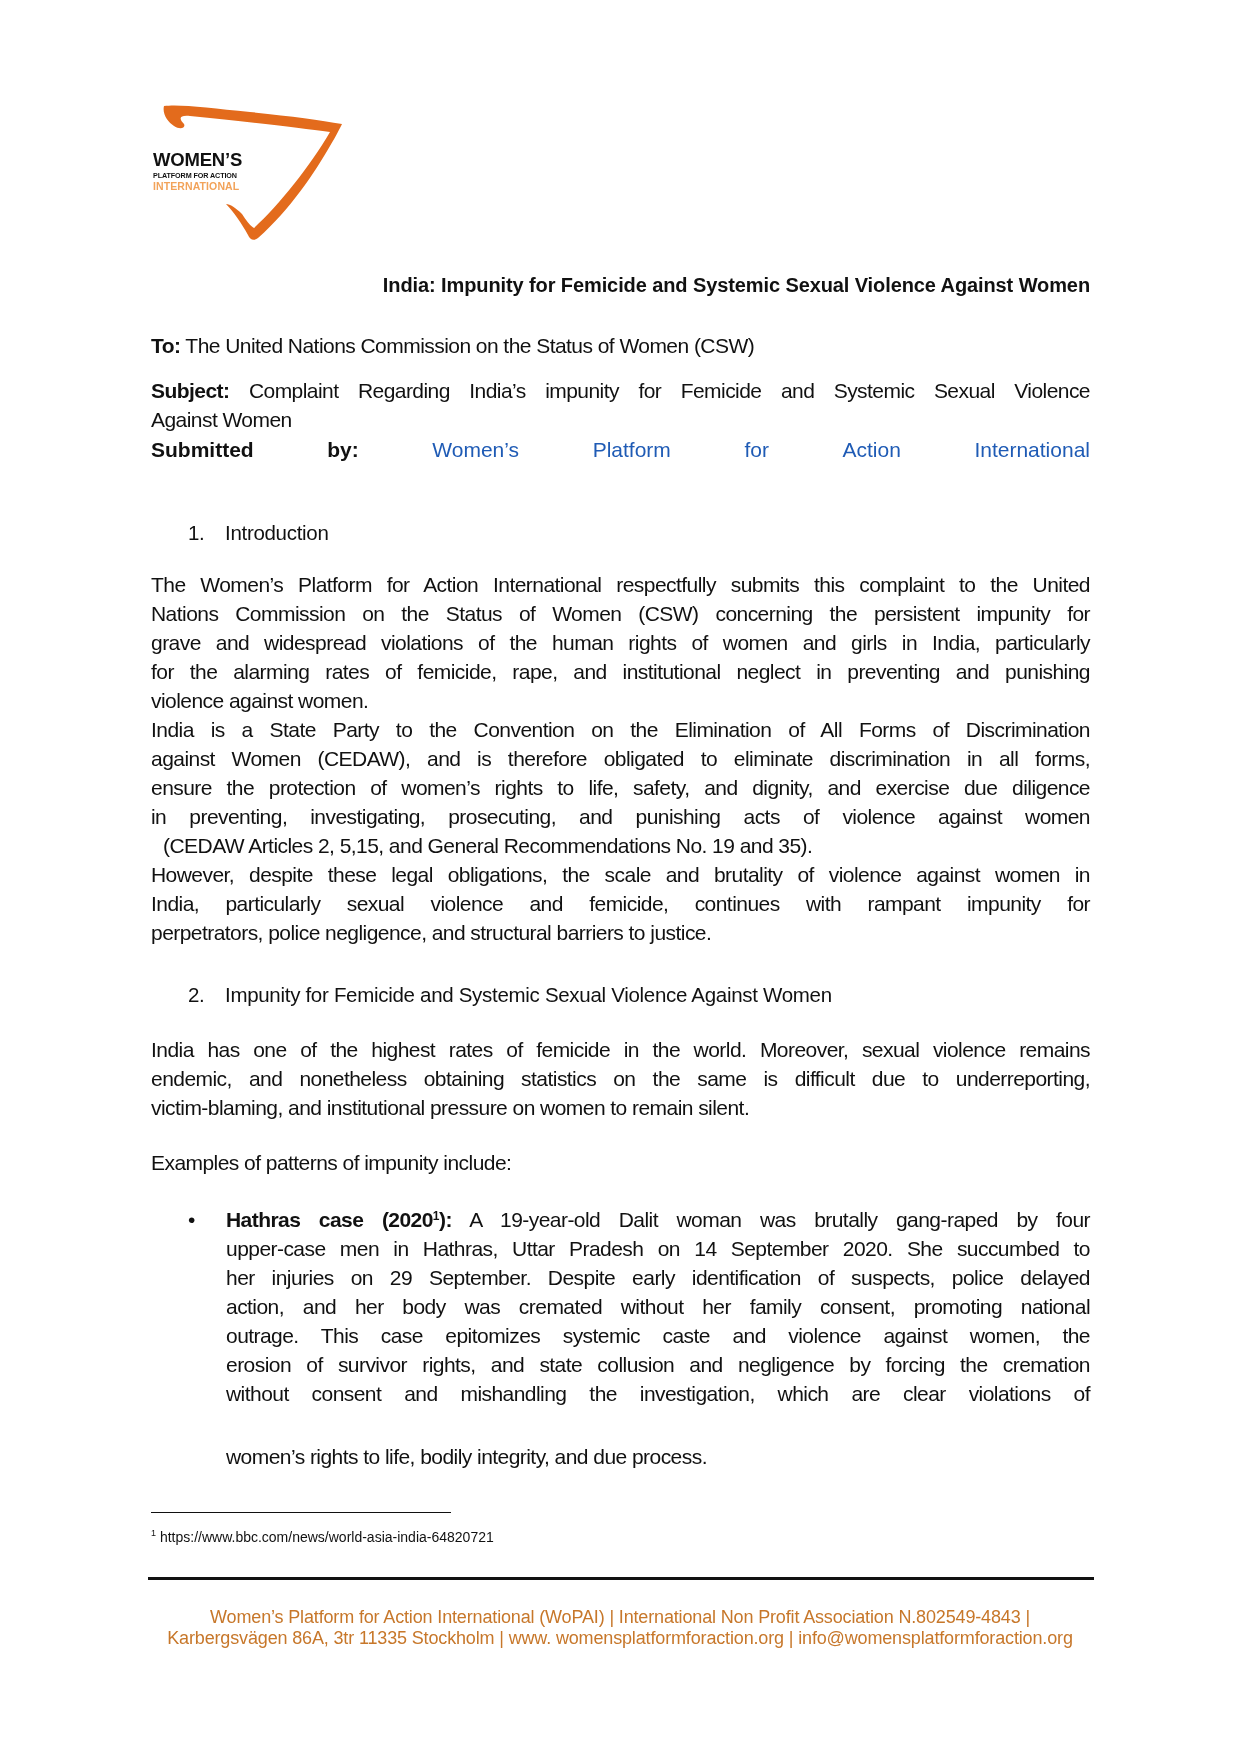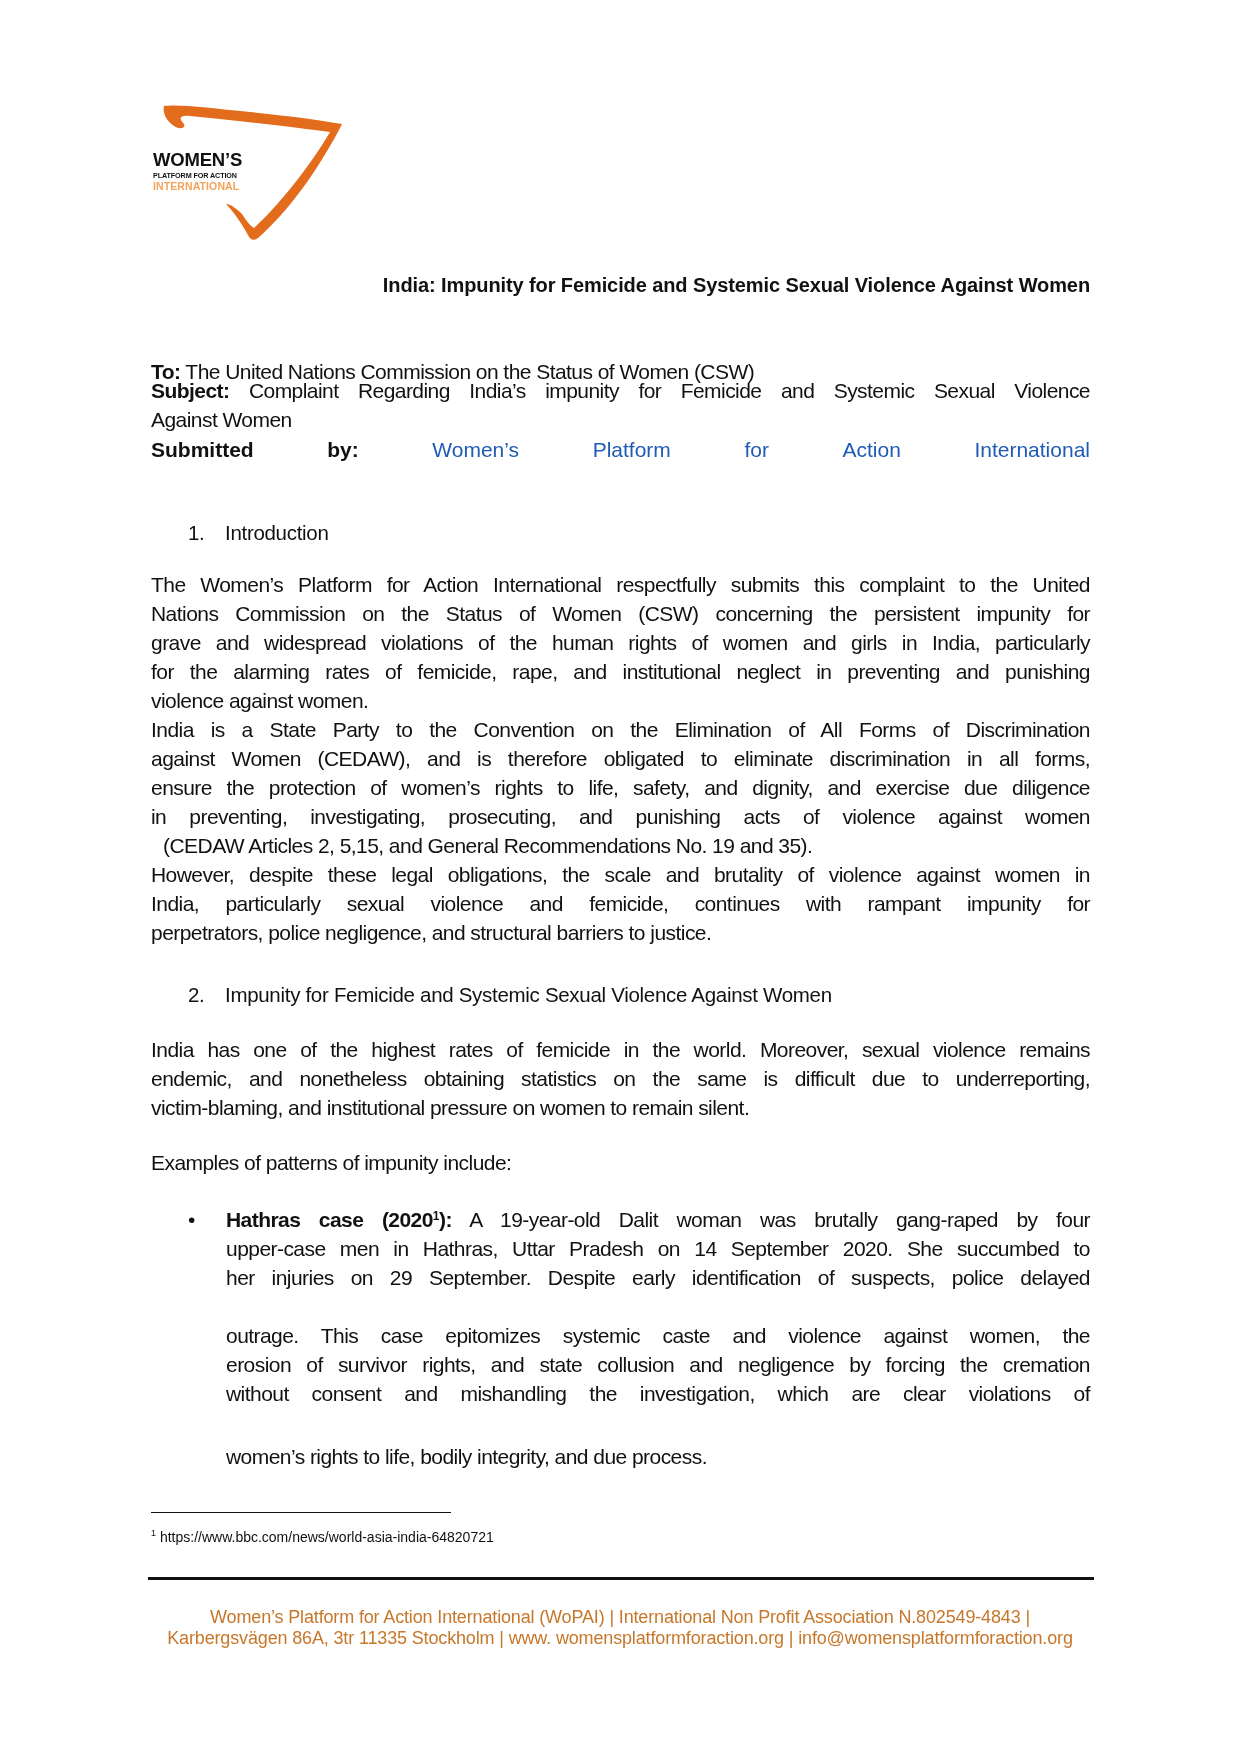--- a/index.html
+++ b/index.html
@@ -49,21 +49,21 @@
                C 80 104, 86 108, 92 114 C 96 120, 100 126, 104 128 C 130 104, 160 66, 180 32
                C 150 28, 100 22, 40 16 C 30 15, 28 18, 34 24 C 36 28, 30 30, 24 26 C 18 22, 12 14, 14 6 Z" fill="#e36b1c"></path>
     </svg>
     <div class="logo-text logo-w">WOMEN’S</div>
     <div class="logo-text logo-p">PLATFORM FOR ACTION</div>
     <div class="logo-text logo-i">INTERNATIONAL</div>
   </div>
 
   <div class="line title" style="top:271px;text-align:right;">India: Impunity for Femicide and Systemic Sexual Violence Against Women</div>
 
-  <div class="line left" style="top:358px;">
+  <div class="line left" style="top:332px;">
     <span class="bold">To:</span>
     <span>The United Nations Commission on the Status of Women (CSW)</span>
   </div>
   <div class="line just" style="top:377px;">
     <span class="bold">Subject:</span>
     <span>Complaint Regarding India’s impunity for Femicide and Systemic Sexual Violence</span>
   </div>
   <div class="line left" style="top:406px;">Against Women</div>
   <div class="line" style="top:436px;">
     <div class="submitted">
@@ -104,20 +104,21 @@
   <div class="line left" style="top:1094px;">victim-blaming, and institutional pressure on women to remain silent.</div>
 
   <div class="line left" style="top:1149px;">Examples of patterns of impunity include:</div>
 
   <div class="bullet-dot" style="top:1206px;">•</div>
   <div class="bline just" style="top:1206px;">
     <span class="bold"><span>Hathras case (2020</span><sup>1</sup><span>):</span></span><span> A 19-year-old Dalit woman was brutally gang-raped by four</span>
   </div>
   <div class="bline just" style="top:1235px;">upper-case men in Hathras, Uttar Pradesh on 14 September 2020. She succumbed to</div>
   <div class="bline just" style="top:1264px;">her injuries on 29 September. Despite early identification of suspects, police delayed</div>
+  <div class="bline just" style="top:1293px;">action, and her body was cremated without her family consent, promoting national</div>
   <div class="bline just" style="top:1322px;">outrage. This case epitomizes systemic caste and violence against women, the</div>
   <div class="bline just" style="top:1351px;">erosion of survivor rights, and state collusion and negligence by forcing the cremation</div>
   <div class="bline just" style="top:1380px;">without consent and mishandling the investigation, which are clear violations of</div>
   <div class="bline" style="top:1443px;">women’s rights to life, bodily integrity, and due process.</div>
 
   <div class="fn-rule"></div>
   <div class="fn">
     <sup>1</sup>
     <span>https://www.bbc.com/news/world-asia-india-64820721</span>
   </div>

